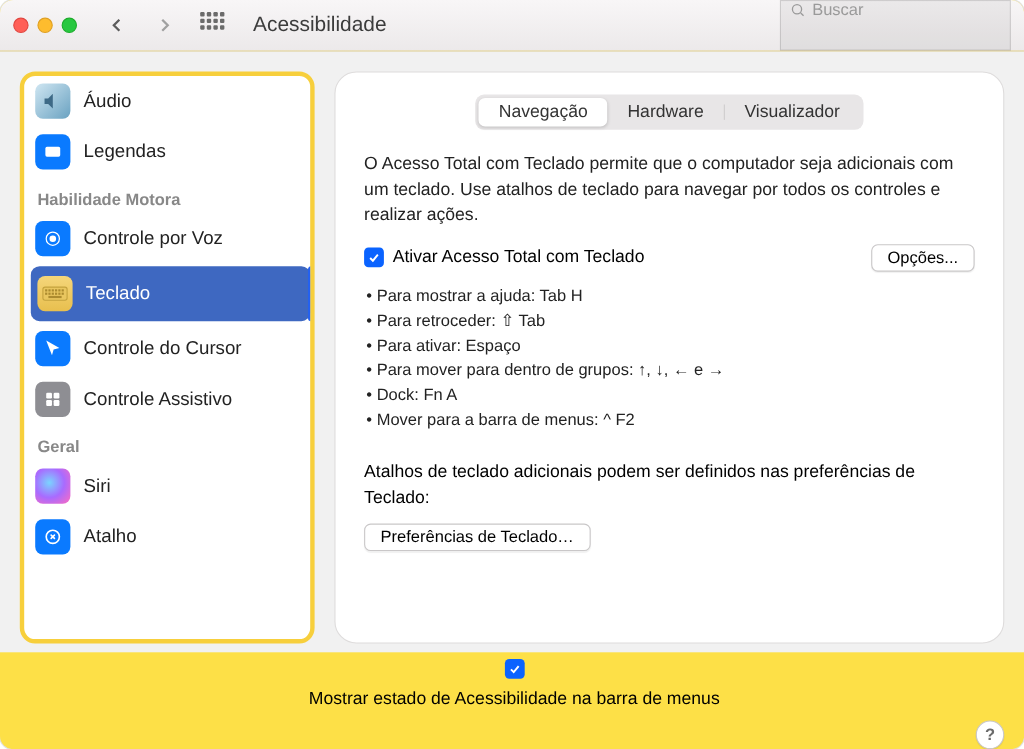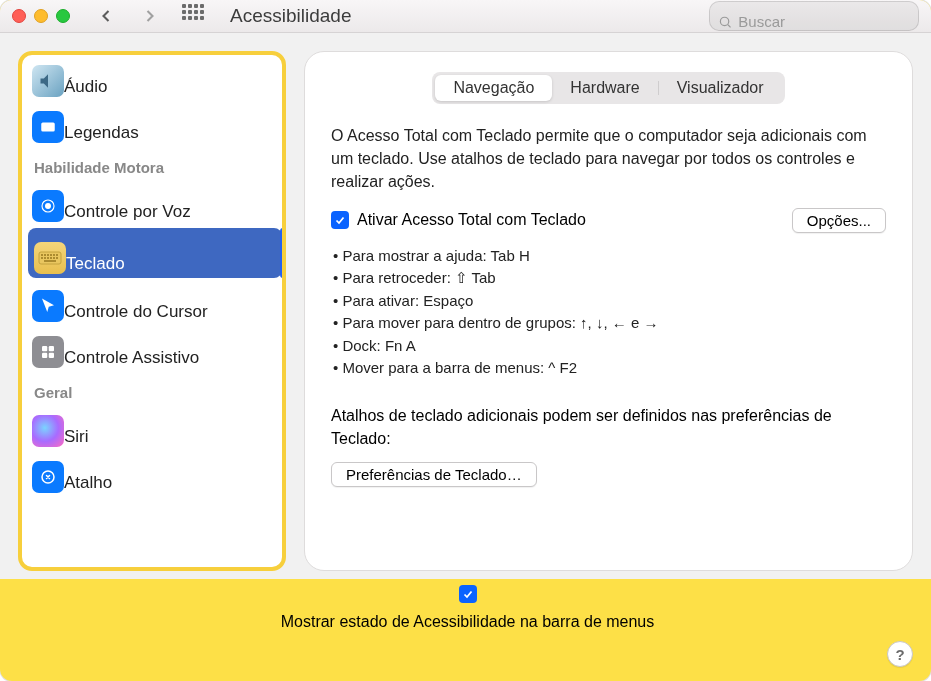--- a/index.html
+++ b/index.html
@@ -56,25 +56,25 @@
     .grid-icon span { background: #6b6b6b; border-radius: 1px;}
     .win-title {
       font-size: 19px;
       font-weight: 500;
       color: #3c3c3c;
       margin-left: 6px;
     }
     .search-wrap {
       margin-left: auto;
       display:flex;
-      align-items:flex-end;
+      align-items:flex-start;
       background: rgba(0,0,0,0.05);
       border: 1px solid rgba(0,0,0,0.12);
-      border-radius: 10px;
-      height: 30px;
+      border-radius: 0;
+      height: 46px;
       width: 210px;
       padding: 0 8px;
       gap: 6px;
     }
     .search-wrap svg { width:16px; height:16px; }
     .search-wrap input {
       border:none; background:transparent; outline:none;
       font-size: 15px;
       width: 100%;
       color:#333;
@@ -101,21 +101,22 @@
       background: #fff;
       overflow: hidden;
       position: relative;
     }
     .sidebar-inner {
       height: 100%;
       overflow:hidden;
     }
     .s-item {
       display:flex;
-      align-items:flex-end;
+      align-items:center;
+      gap: 12px;
       padding: 4px 10px;
       height: 46px;
     }
     .s-icon {
       width: 32px; height: 32px;
       border-radius: 7px;
       display:flex; align-items:center; justify-content:center;
       color:#fff;
       flex-shrink:0;
     }

